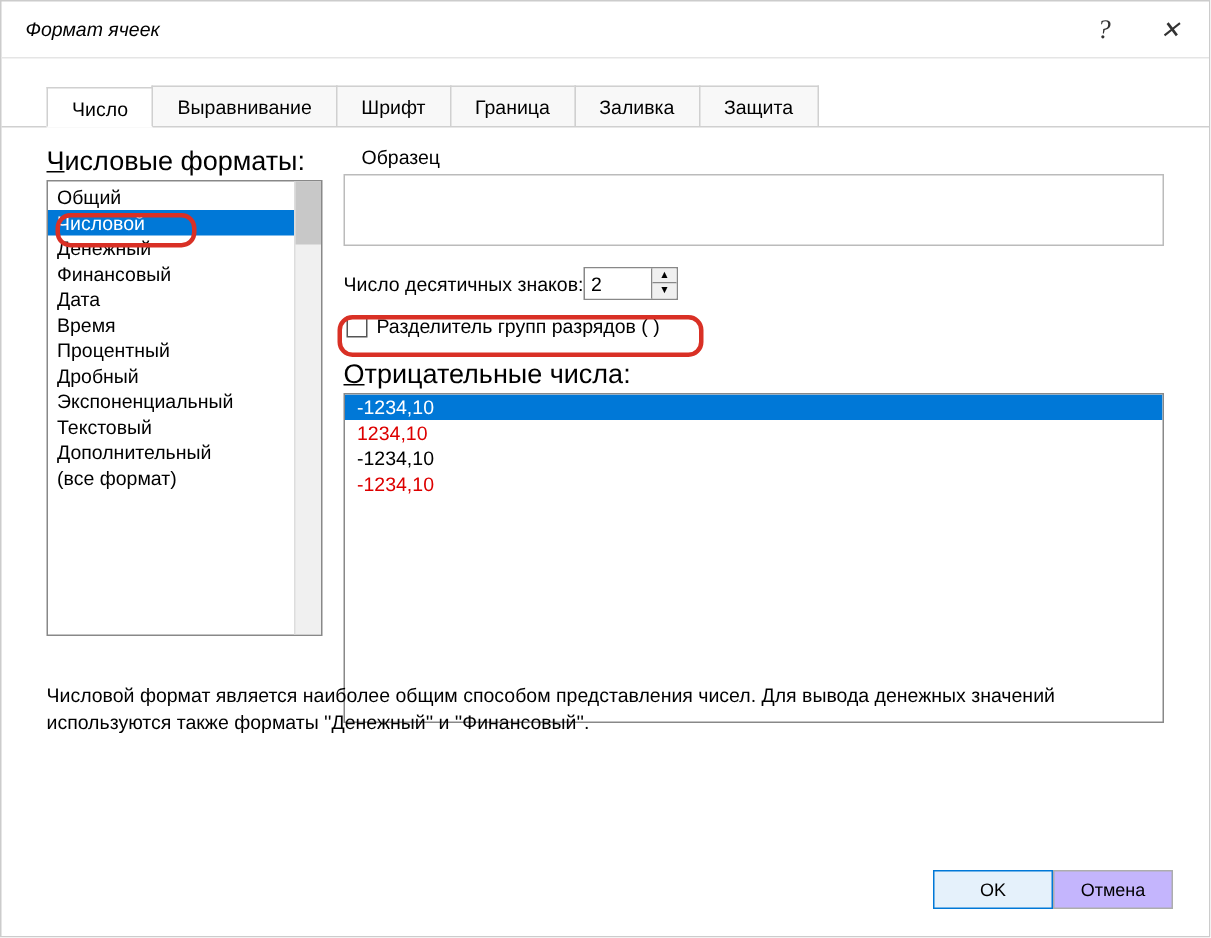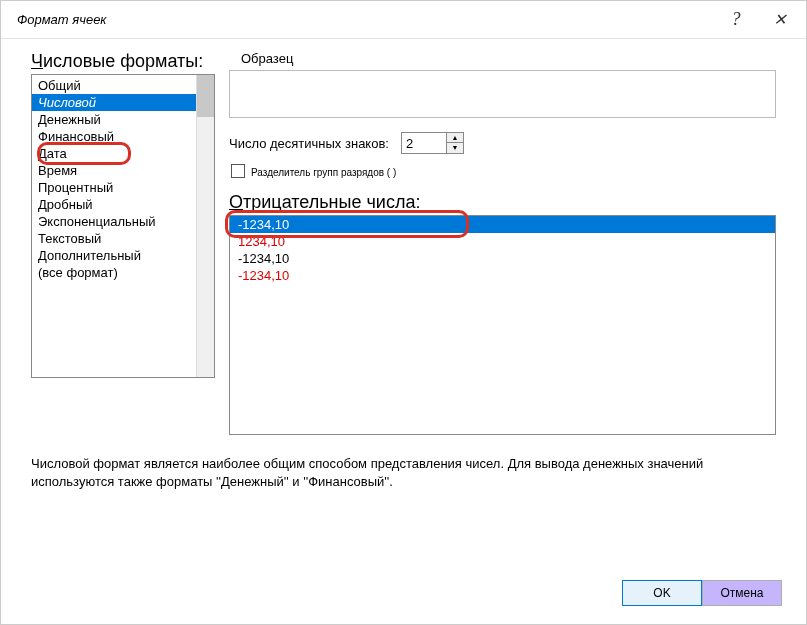--- a/index.html
+++ b/index.html
@@ -20,40 +20,40 @@
     
     .content { padding: 12px 30px 0 30px; display: flex; gap: 14px; }
     
     .left-col { width: 184px; }
     .section-label { font-size: 18px; margin-bottom: 2px; }
     .section-label .u { text-decoration: underline; }
     
     .format-list { border: 1px solid #888; width: 184px; height: 304px; overflow: hidden; position: relative; background: #fff; }
     .format-list-items { padding: 2px 0; }
     .format-item { padding: 1px 6px; font-size: 13px; cursor: pointer; white-space: nowrap; }
-    .format-item.selected { background: #0078d7; color: #fff; font-style: italic; }
+    .format-item.selected { background: #0078d7; color: #fff; }
     .scrollbar-track { position: absolute; right: 0; top: 0; bottom: 0; width: 18px; background: #f0f0f0; border-left: 1px solid #ddd; }
     .scrollbar-thumb { background: #c8c8c8; width: 100%; height: 42px; }
     
     .hl-red { position: absolute; border: 3px solid #d93025; border-radius: 10px; pointer-events: none; z-index: 10; }
     .hl1 { left: 36px; top: 141px; width: 94px; height: 23px; }
     .hl2 { left: 224px; top: 209px; width: 244px; height: 28px; }
     
     .right-col { flex: 1; }
     .sample-label { font-size: 13px; margin-bottom: 4px; margin-left: 12px; }
     .sample-box { border: 1px solid #bbb; height: 48px; width: 100%; background: #fff; margin-bottom: 14px; }
     
-    .decimal-row { display: flex; align-items: center; gap: 12px; margin-bottom: 10px; font-size: 13px; }
+    .decimal-row { display: flex; align-items: center; gap: 0; margin-bottom: 10px; font-size: 13px; }
     .spinner { display: flex; align-items: stretch; border: 1px solid #888; }
     .spinner-input { width: 44px; border: none; padding: 2px 4px; font-size: 13px; outline: none; text-align: left; }
     .spinner-btns { display: flex; flex-direction: column; border-left: 1px solid #888; }
     .spinner-btn { width: 16px; height: 10px; font-size: 7px; line-height: 10px; text-align: center; background: #f0f0f0; cursor: pointer; border: none; }
     .spinner-btn:first-child { border-bottom: 1px solid #888; }
     
-    .sep-row { display: flex; align-items: flex-end; gap: 6px; font-size: 10px; margin-bottom: 14px; margin-left: 2px; }
+    .sep-row { display: flex; align-items: flex-end; gap: 6px; font-size: 13px; margin-bottom: 14px; margin-left: 2px; }
     .checkbox { width: 14px; height: 14px; border: 1px solid #555; background: #fff; cursor: pointer; }
     
     .neg-box { border: 1px solid #888; height: 220px; width: 100%; background: #fff; overflow: hidden; }
     .neg-item { padding: 1px 8px; font-size: 13px; }
     .neg-item.selected { background: #0078d7; color: #fff; }
     .neg-item.red { color: #d00; }
     
     .description { position: absolute; left: 30px; right: 30px; top: 454px; font-size: 13px; line-height: 1.4; }
     
     .button-row { position: absolute; bottom: 18px; right: 24px; display: flex; }
@@ -64,20 +64,28 @@
 <body>
 
 <div class="dialog">
 
   <div class="titlebar">
     <div class="titlebar-title">Формат ячеек</div>
     <div class="titlebar-btn help">?</div>
     <div class="titlebar-btn close">✕</div>
   </div>
 
+  <div class="tabs">
+    <div class="tab active">Число</div>
+    <div class="tab">Выравнивание</div>
+    <div class="tab">Шрифт</div>
+    <div class="tab">Граница</div>
+    <div class="tab">Заливка</div>
+    <div class="tab">Защита</div>
+  </div>
 
   <div class="content">
     <div class="left-col">
       <div class="section-label"><span class="u">Ч</span><span>исловые форматы:</span></div>
       <div class="format-list">
         <div class="format-list-items">
           <div class="format-item">Общий</div>
           <div class="format-item selected">Числовой</div>
           <div class="format-item">Денежный</div>
           <div class="format-item">Финансовый</div>

